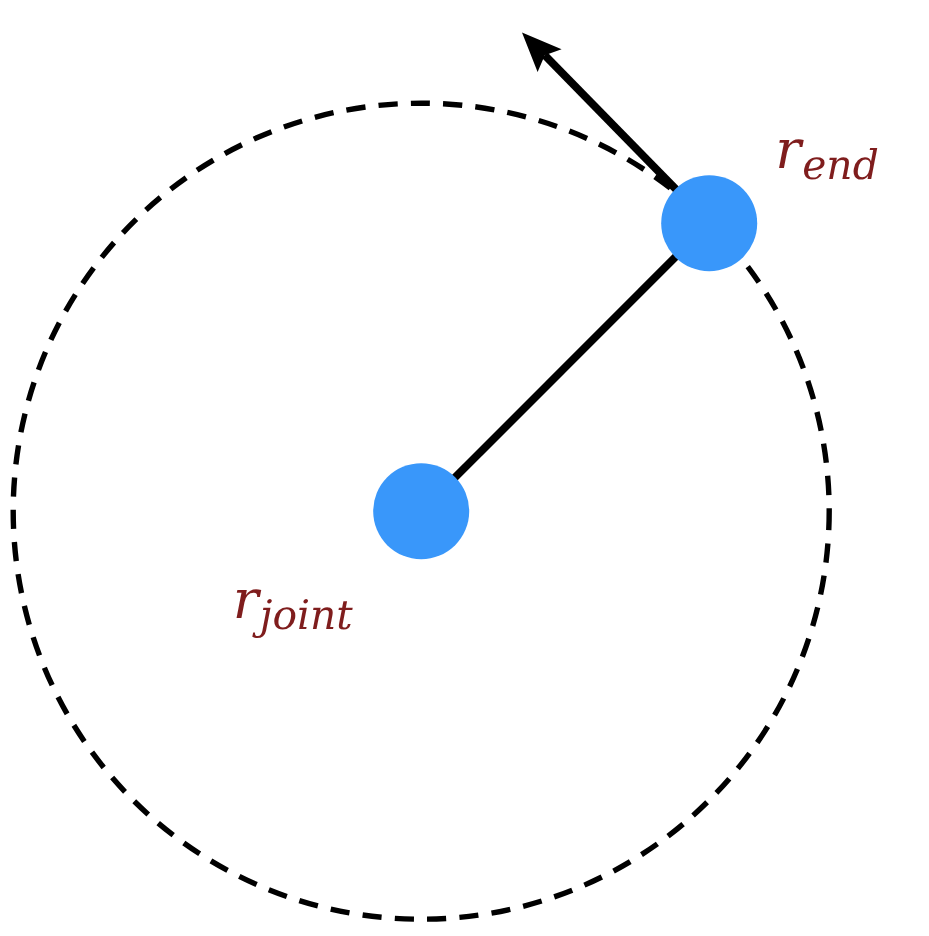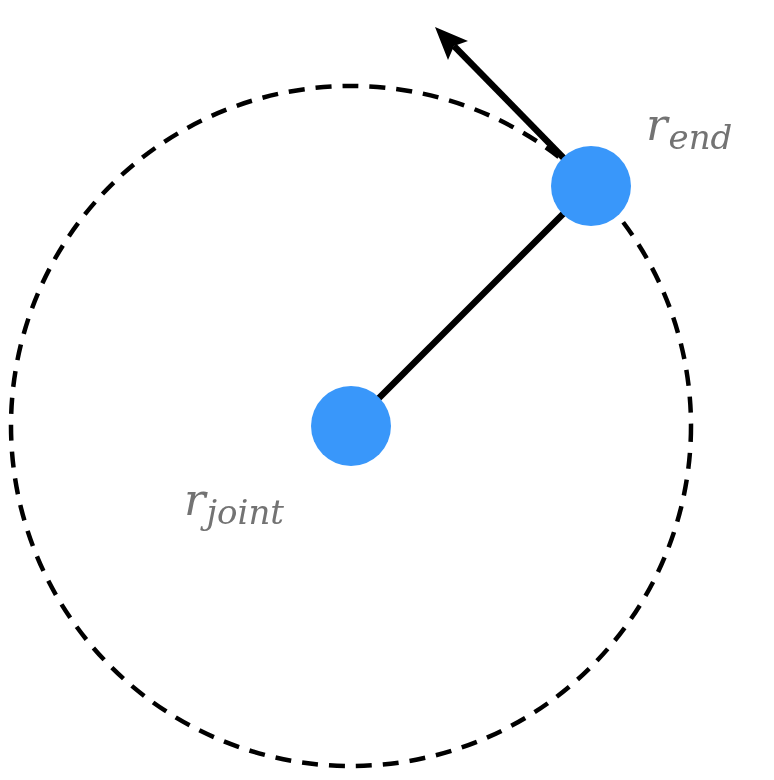--- a/index.html
+++ b/index.html
@@ -21,39 +21,39 @@
   }
   .canvas svg {
     position: absolute;
     left: 0;
     top: 0;
     display: block;
   }
   .math-label {
     position: absolute;
     font-style: italic;
-    color: #737373;
+    color: #7f1d1d;
     line-height: 1;
     white-space: nowrap;
     user-select: none;
   }
   .math-label .base {
     font-size: 45px;
   }
   .math-label .sub {
     font-size: 34px;
     vertical-align: -9px;
     margin-left: 1px;
   }
   #label-end {
     left: 646px;
     top: 102px;
   }
   #label-joint {
-    left: 184px;
+    left: 194px;
     top: 477px;
   }
 </style>
 </head>
 <body>
 
 <div class="canvas">
 
   <svg width="774" height="780" viewBox="0 0 774 780">
 

